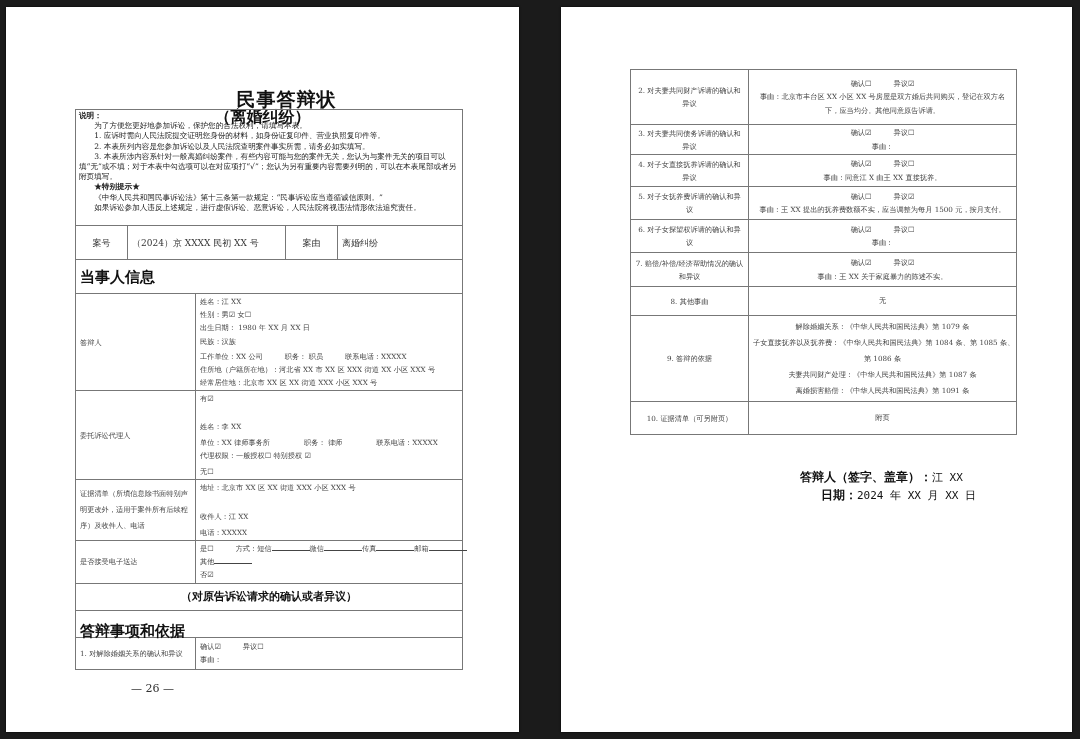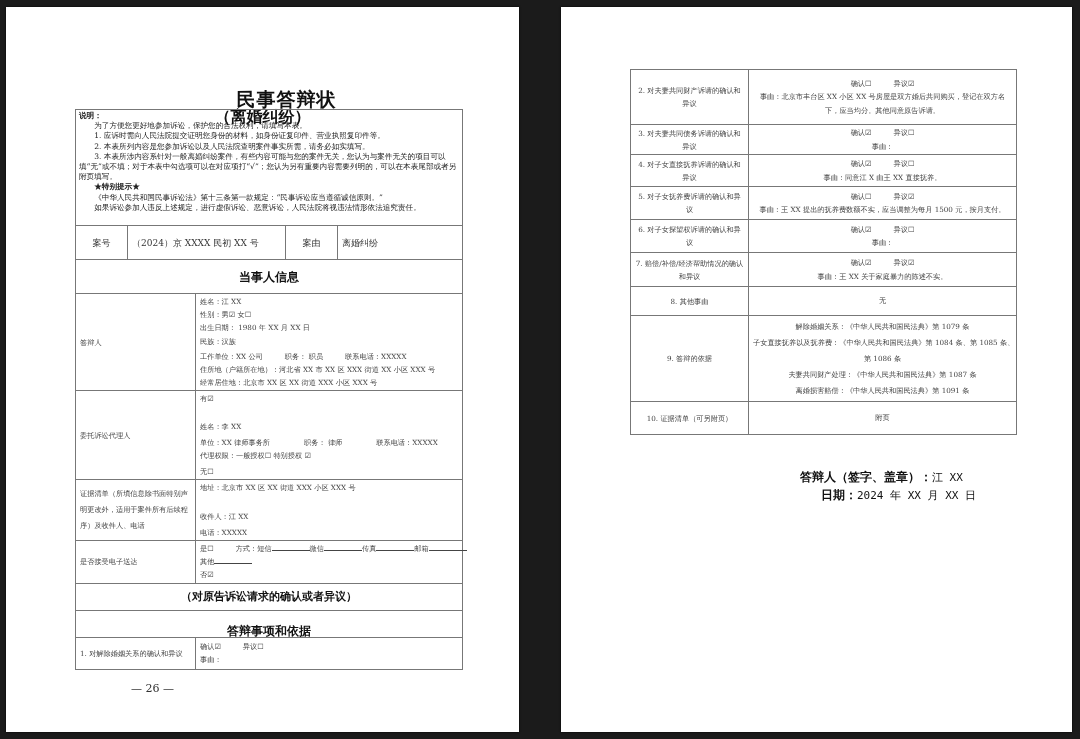--- a/index.html
+++ b/index.html
@@ -18,21 +18,21 @@
   #left-table{left:69px;top:102px;width:387px;}
   #right-table{left:69px;top:62px;width:386px;text-align:center;}
 
   .notes{font-size:7.6px;line-height:10.2px;padding:1px 3px 3px 3px;vertical-align:top;color:#222;}
   .notes p{margin:0;text-indent:2em;}
   .notes .h{font-weight:bold;text-indent:0;}
   .notes .star{font-weight:bold;}
 
   .case-label{text-align:center;font-size:9px;}
   .case-val{font-size:9px;}
-  .section-head{text-align:center;font-weight:bold;font-size:12px;color:#111;}
+  .section-head{text-align:left;font-weight:bold;font-size:15px;color:#111;}
   .sub-head{text-align:center;font-weight:bold;font-size:11px;color:#111;}
   .lbl{font-size:7.2px;line-height:13px;color:#444;}
   .val{font-size:7.2px;line-height:13.2px;color:#444;padding-top:1px;padding-bottom:1px;}
   .val div{white-space:nowrap;}
   .sp{display:inline-block;width:22px;}
   .sp2{display:inline-block;width:34px;}
   .ul{display:inline-block;border-bottom:1px solid #444;width:38px;height:8px;vertical-align:baseline;}
 
   .page-num{position:absolute;font-size:11px;color:#333;margin-left:43px;}
   #pn-left{left:82px;top:675px;}

